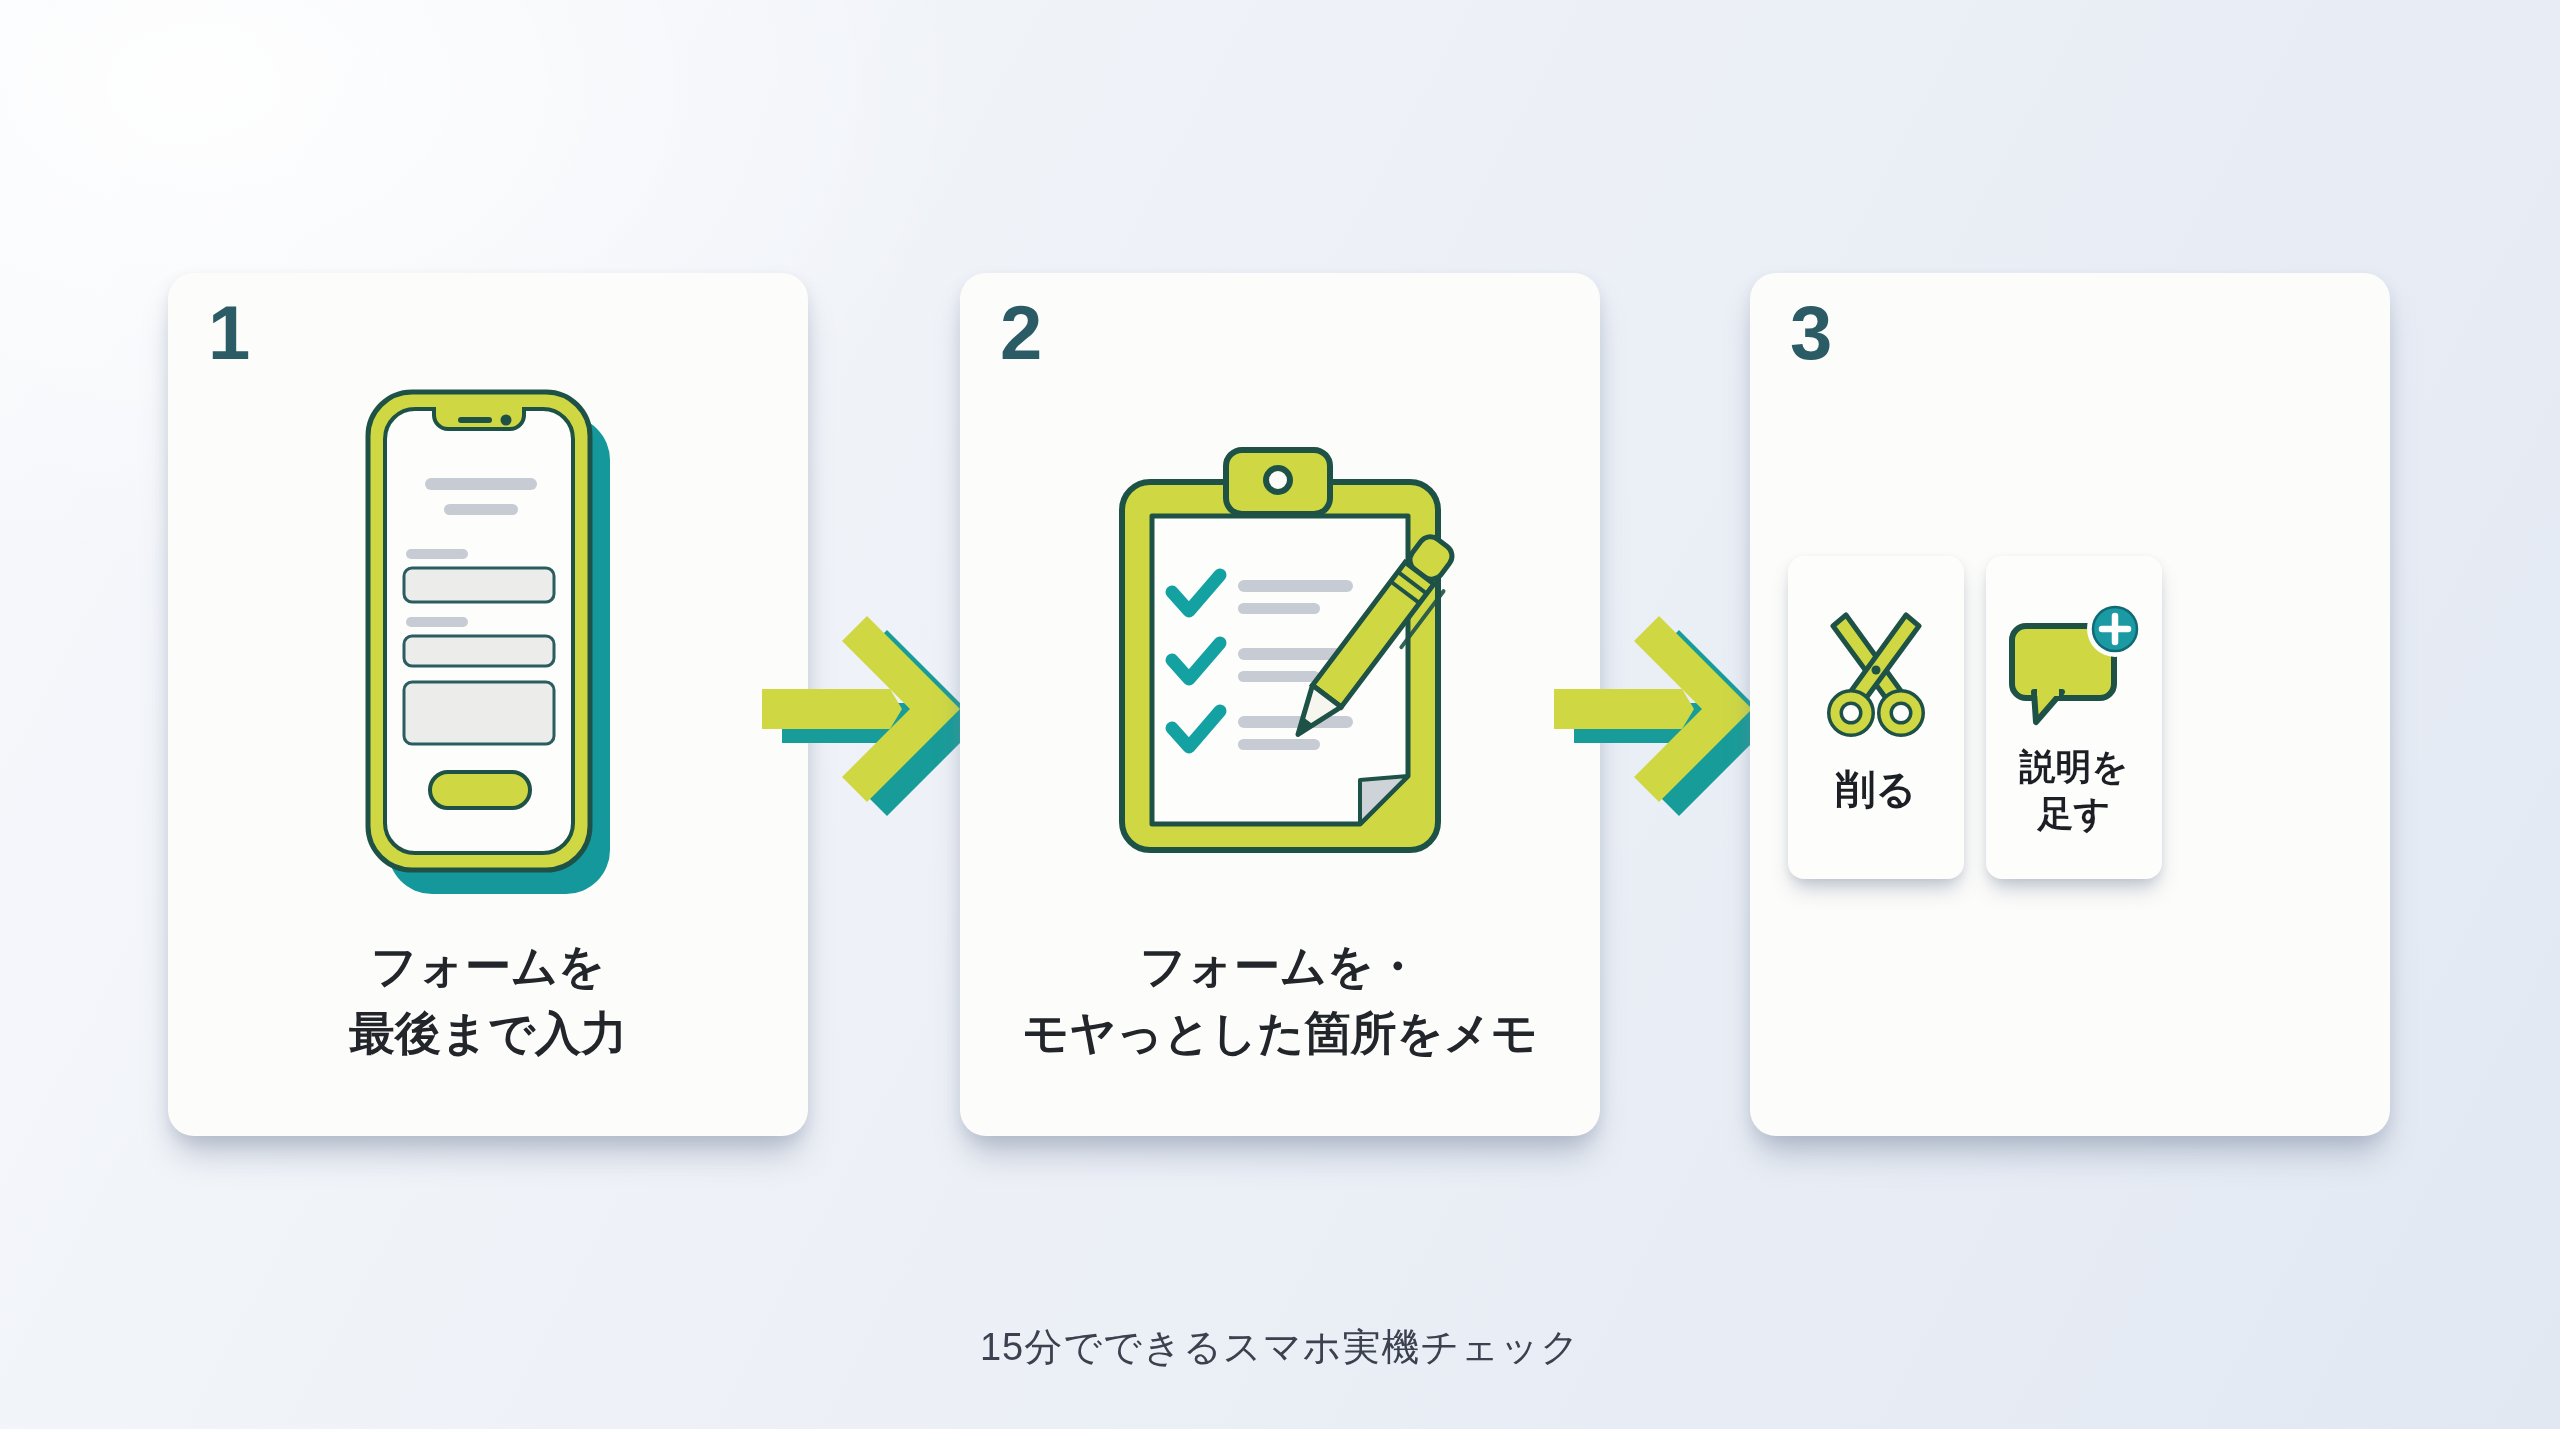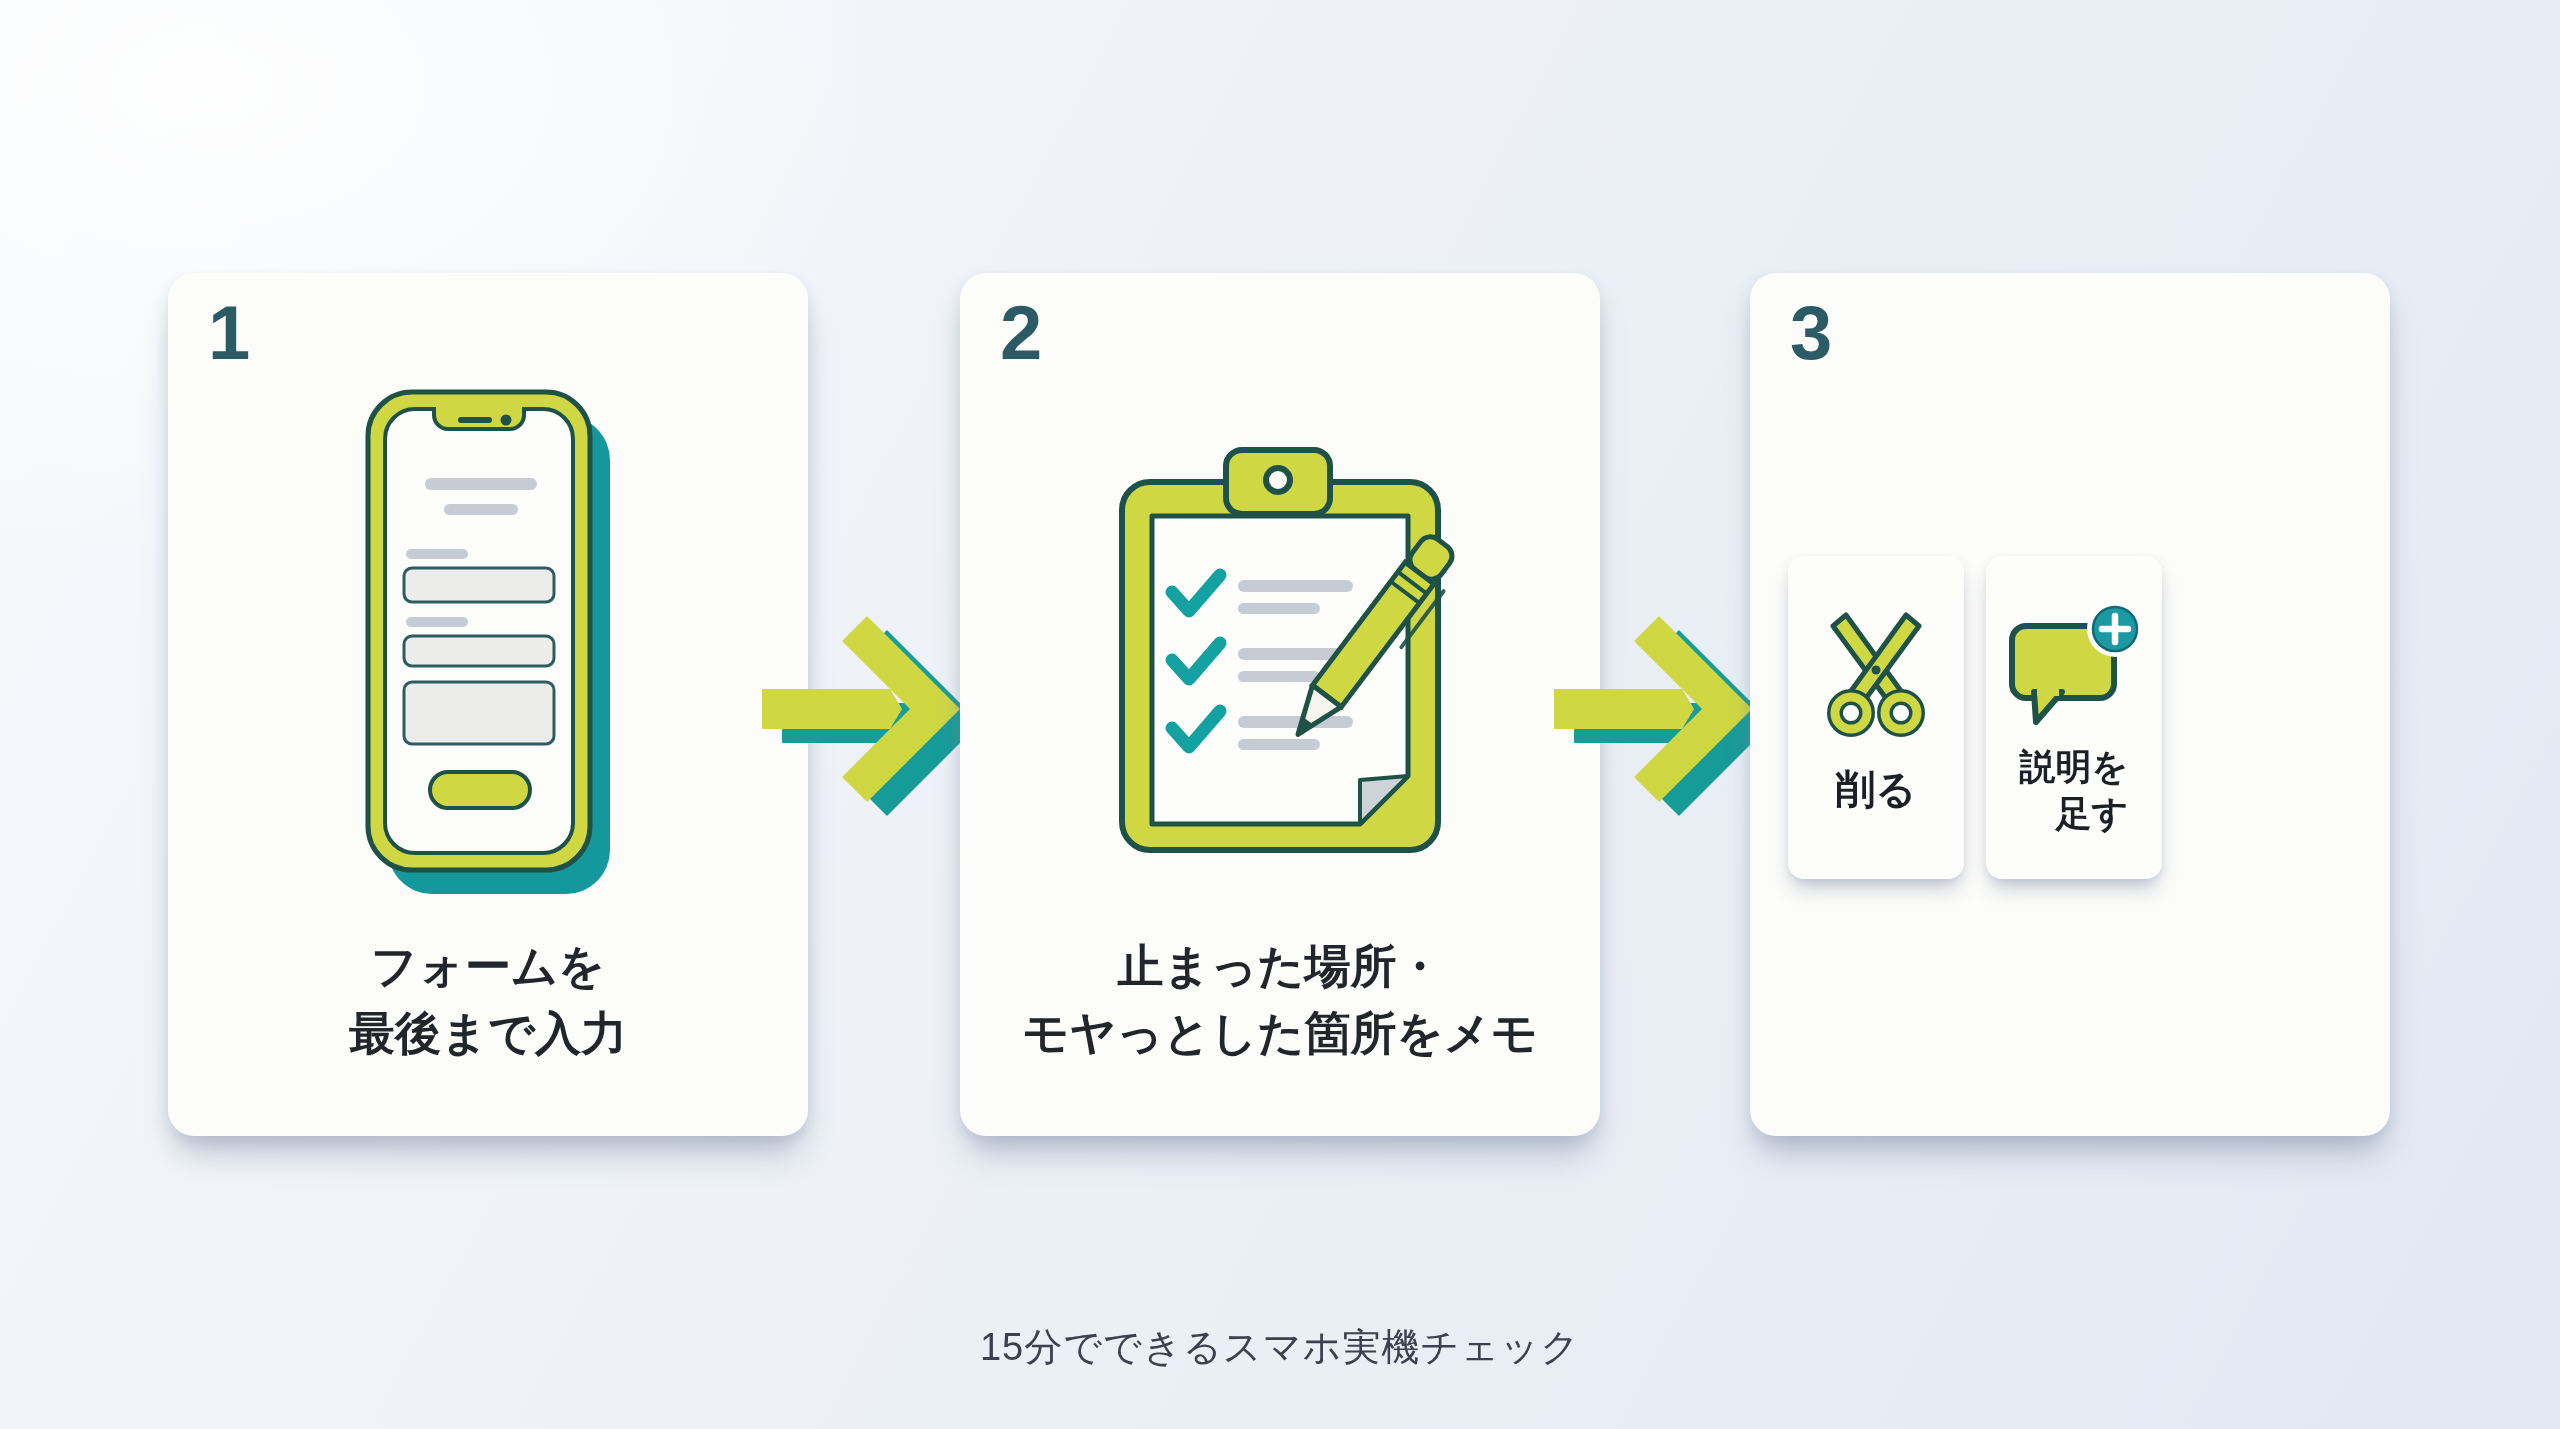--- a/index.html
+++ b/index.html
@@ -36,21 +36,21 @@
     width:176px;height:323px;background:#fdfdfc;border-radius:16px;
     box-shadow:0 14px 20px -5px rgba(120,132,158,.42),0 3px 8px rgba(120,132,158,.15);
     display:flex;flex-direction:column;align-items:center;
     padding-top:56px;box-sizing:border-box;
   }
   .mini-3{padding-top:44px;}
   .mini-label{
     margin-top:22px;text-align:center;
     font-size:40px;font-weight:bold;line-height:1.3;color:#1c2025;
   }
-  .mini-3 .mini-label{margin-top:12px;font-size:36px;text-align:right;}
+  .mini-3 .mini-label{margin-top:12px;font-size:36px;}
   .footer-caption{
     position:absolute;left:0;right:0;top:1322px;text-align:center;
     font-size:38px;color:#3b414e;letter-spacing:1px;
   }
 </style>
 </head>
 <body>
 
 <div id="canvas">
 
@@ -118,21 +118,21 @@
           <rect x="34" y="-18" width="154" height="36" fill="#cfd843" stroke="#1e5247" stroke-width="5"></rect>
           <line x1="46" y1="-18" x2="46" y2="18" stroke="#1e5247" stroke-width="4"></line>
           <line x1="58" y1="-18" x2="58" y2="18" stroke="#1e5247" stroke-width="4"></line>
           <polygon points="188,-18 236,0 188,18" fill="#f6f6ee" stroke="#1e5247" stroke-width="5" stroke-linejoin="round"></polygon>
           <polygon points="219,-6.5 236,0 219,6.5" fill="#1e5247"></polygon>
         </g>
       </svg>
     </div>
 
     <div class="card-caption">
-      <div>止まった場所・</div>
+      <div>フォームを・</div>
       <div>モヤっとした箇所をメモ</div>
     </div>
   </section>
 
   <svg class="arrow" id="arrow-2" viewBox="0 0 240 210">
     <g fill="#189c99" transform="translate(20,14)">
       <polygon points="105,0 198,93 105,186 80,161 148,93 80,25"></polygon>
       <polygon points="0,73 128,73 140,93 128,113 0,113"></polygon>
     </g>
     <g fill="#cfd843">

